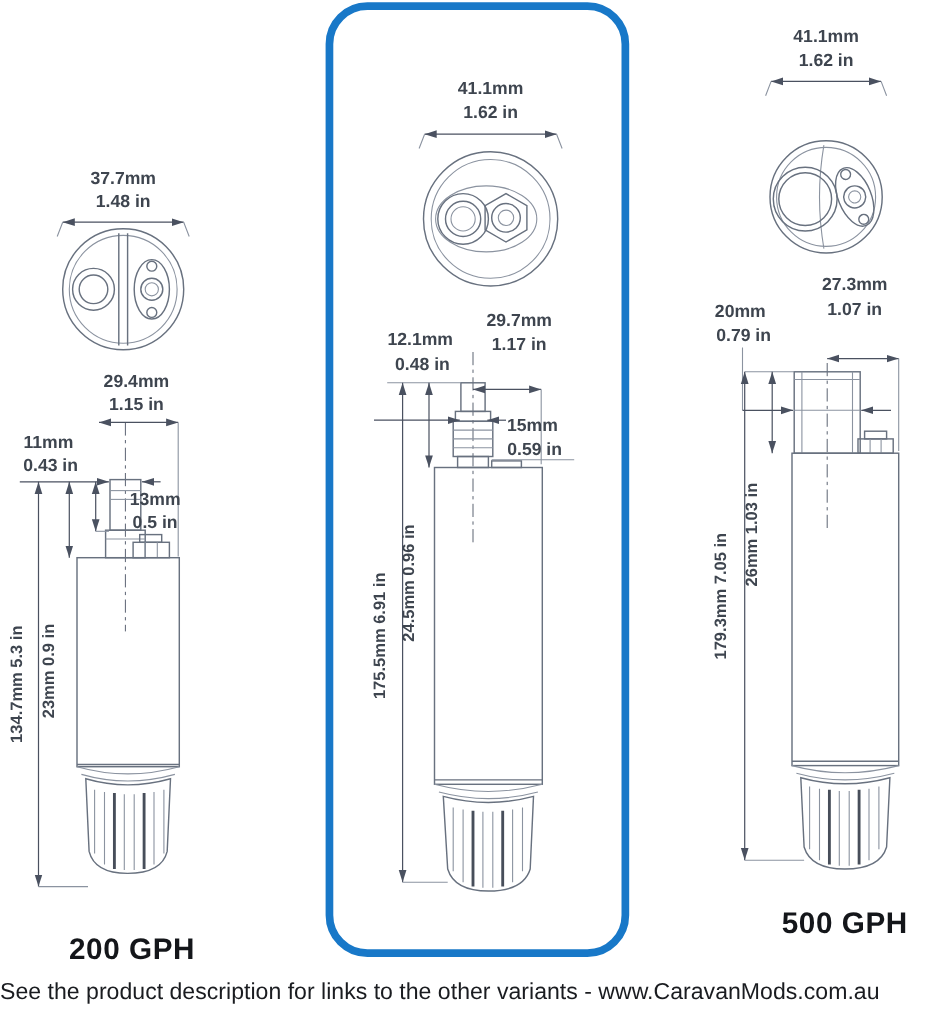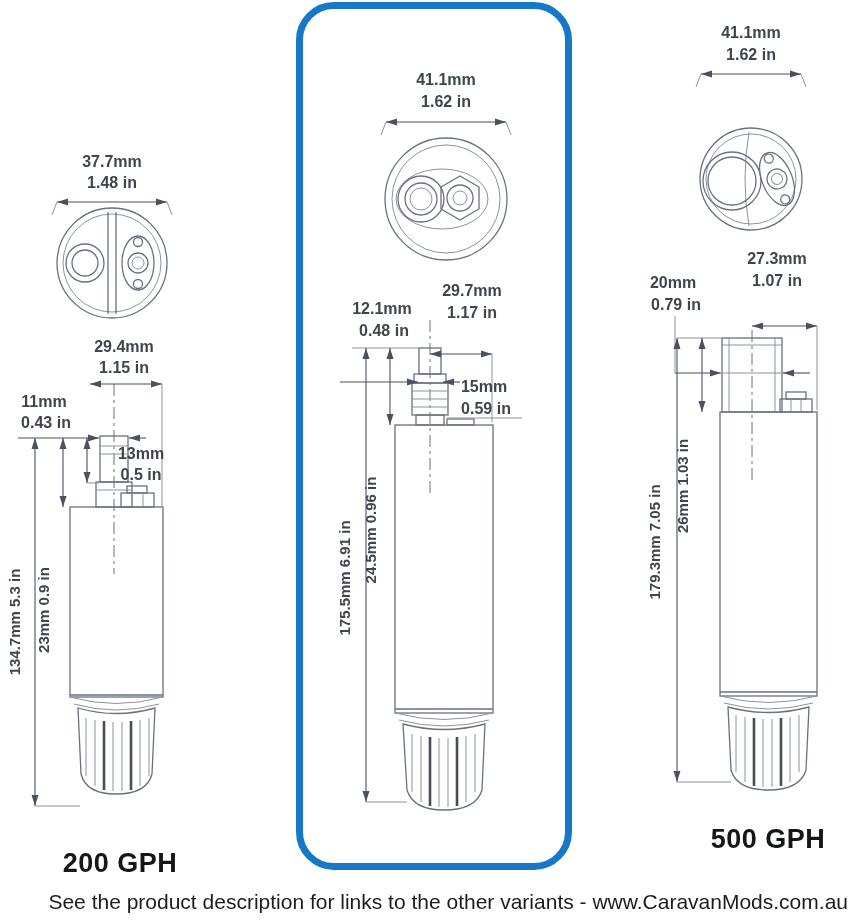--- a/index.html
+++ b/index.html
@@ -20,21 +20,21 @@
   .pump-svg { position:absolute; }
   .gph {
     position:absolute; width:180px; text-align:center;
     font:700 27px "Liberation Sans", sans-serif; color:#14161a; letter-spacing:0.5px;
   }
   #highlight-box {
     position:absolute; left:296px; top:2px; width:276px; height:868px;
     border:7px solid #1878c8; border-radius:38px; box-sizing:border-box;
   }
   #footer-note {
-    position:absolute; left:0; top:890px; width:848px; text-align:right;
+    position:absolute; left:0; top:890px; width:848px; text-align:left;
     font:400 21px "Liberation Sans", sans-serif; color:#1a1c20;
   }
 </style>
 </head>
 <body>
 
 <div id="stage">
 
   <svg width="0" height="0" style="position:absolute" aria-hidden="true">
     <defs>

